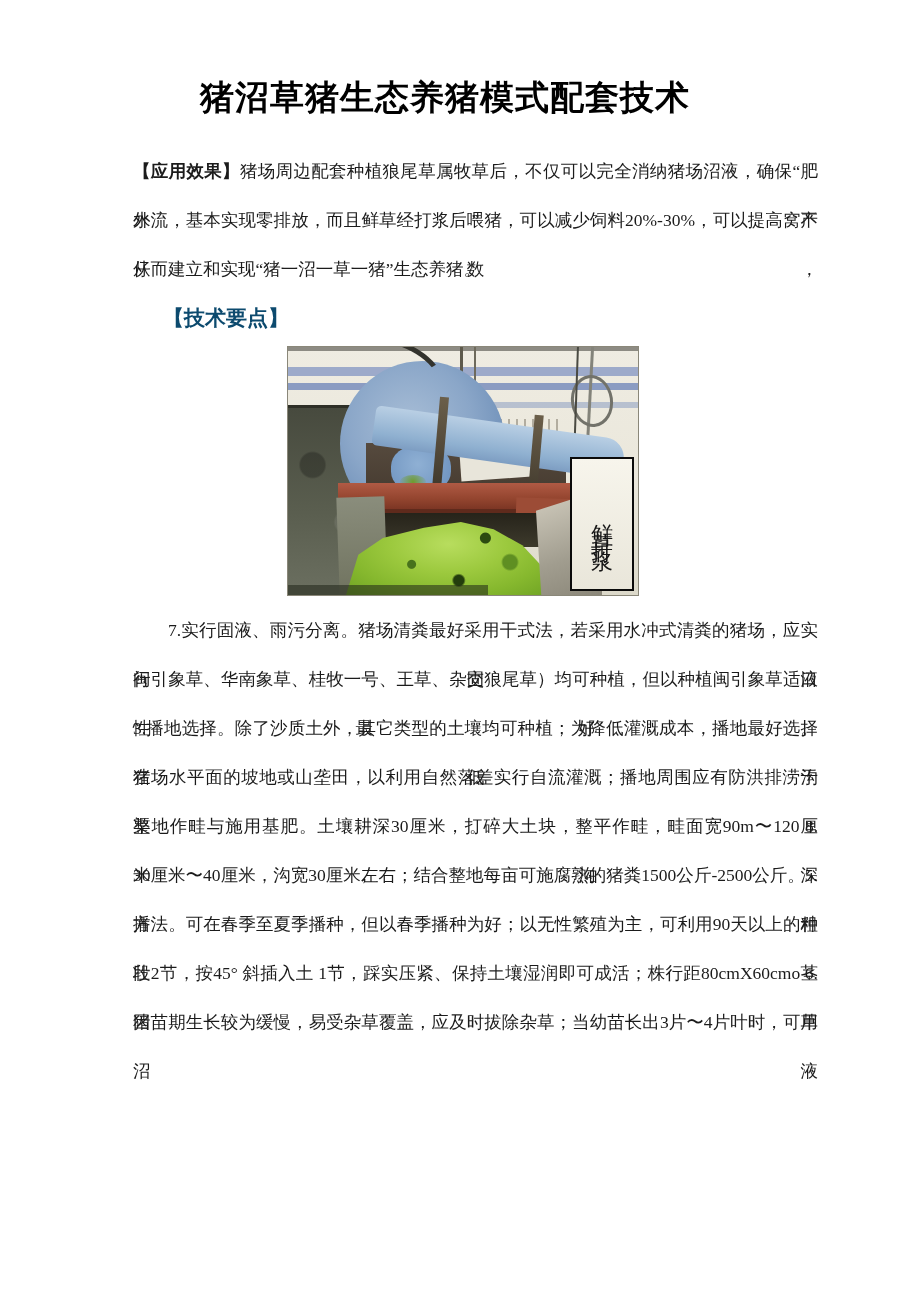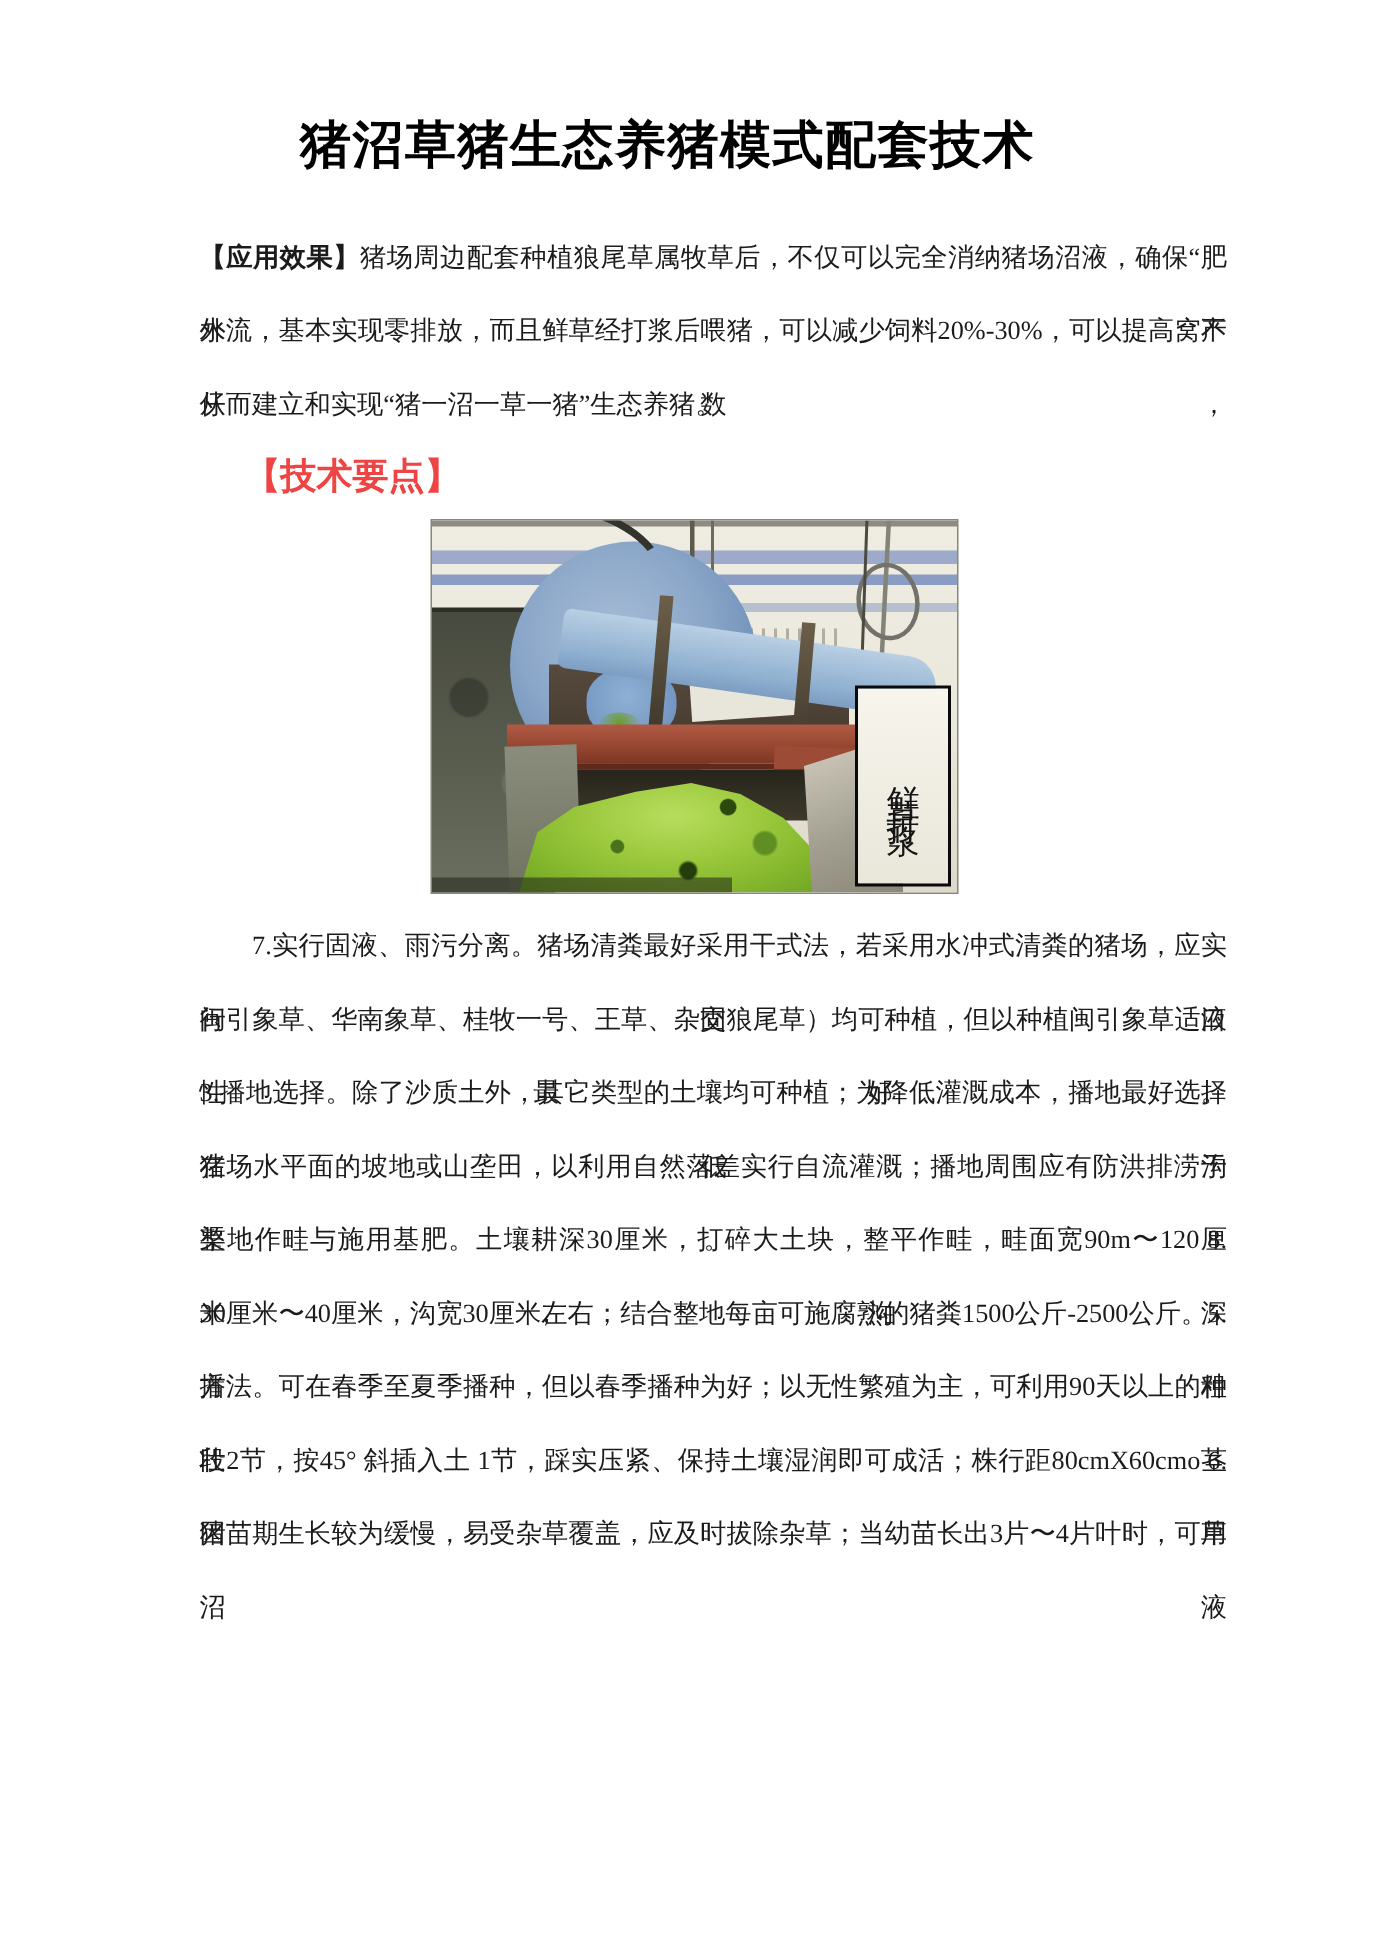--- a/index.html
+++ b/index.html
@@ -30,22 +30,22 @@
     white-space: pre-wrap;
   }
   .flush   { text-align: justify; text-align-last: justify; }
   .natural { text-align: left; text-align-last: left; }
   .indent2 { text-indent: 35px; }
   .bold    { font-weight: 700; }
 
   .intro { margin-top: 27px; }
   .sec-heading {
     height: 49px; line-height: 49px;
-    font-size: 24px; font-weight: 700;
-    text-indent: 30px; color: #ef4444;
+    font-size: 21px; font-weight: 700;
+    text-indent: 30px; color: #0c4a6e;
   }
 
   
   .photo-row { margin: 4px 0 11px 155px; width: 350px; }
   .photo {
     position: relative; width: 350px; height: 248px;
     background: linear-gradient(180deg, #efece2 0%, #eae7db 55%, #dcd9ca 100%);
     overflow: hidden;
     outline: 1px solid #8a8779;
   }

